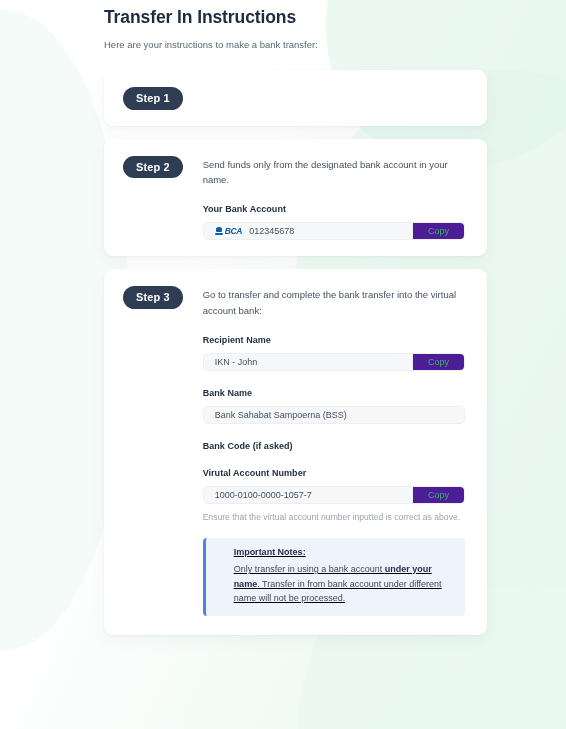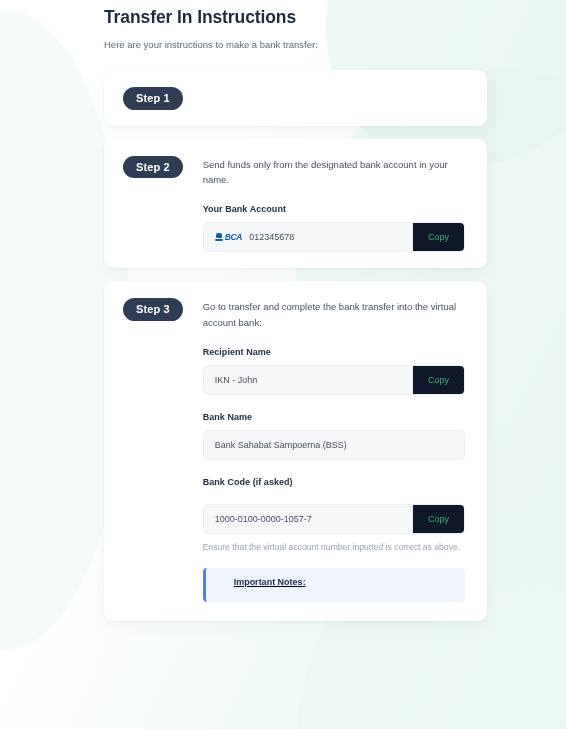--- a/index.html
+++ b/index.html
@@ -148,21 +148,21 @@
     letter-spacing: .05px;
   }
 
   .field-box {
     display: flex;
     align-items: stretch;
     border: 1px solid #eceef1;
     border-radius: 5px;
     overflow: hidden;
     background: #f6f7f9;
-    height: 30px;
+    height: 18px;
   }
 
   .field-value {
     flex: 1 1 auto;
     display: flex;
     align-items: center;
     gap: 7px;
     padding: 0 11px;
     font-size: 9px;
     color: #46505e;
@@ -171,21 +171,21 @@
     overflow: hidden;
     white-space: nowrap;
   }
 
   .copy-btn {
     flex: 0 0 auto;
     display: flex;
     align-items: center;
     justify-content: center;
     width: 52px;
-    background: #0f172a;
+    background: #4c1d95;
     border-left: 1px solid #eceef1;
     color: #3bb273;
     font-size: 9px;
     cursor: pointer;
     user-select: none;
   }
 
   
   .bank-logo {
     display: inline-flex;
@@ -316,28 +316,30 @@
           <div class="field-box">
             <div class="field-value">Bank Sahabat Sampoerna (BSS)</div>
           </div>
         </div>
 
         <div class="field-group">
           <div class="field-label">Bank Code (if asked)</div>
         </div>
 
         <div class="field-group">
+          <div class="field-label">Virutal Account Number</div>
           <div class="field-box">
             <div class="field-value">1000-0100-0000-1057-7</div>
             <div class="copy-btn">Copy</div>
           </div>
           <div class="field-hint">Ensure that the virtual account number inputted is correct as above.</div>
         </div>
 
         <div class="notes-box">
           <div class="notes-title">Important Notes:</div>
+          <div class="notes-text"><span>Only transfer in using a bank account </span><b>under your name</b><span>. Transfer in from bank account under different name will not be processed.</span></div>
         </div>
 
       </div>
     </div>
   </div>
 
 </div>
 
 </body></html>

